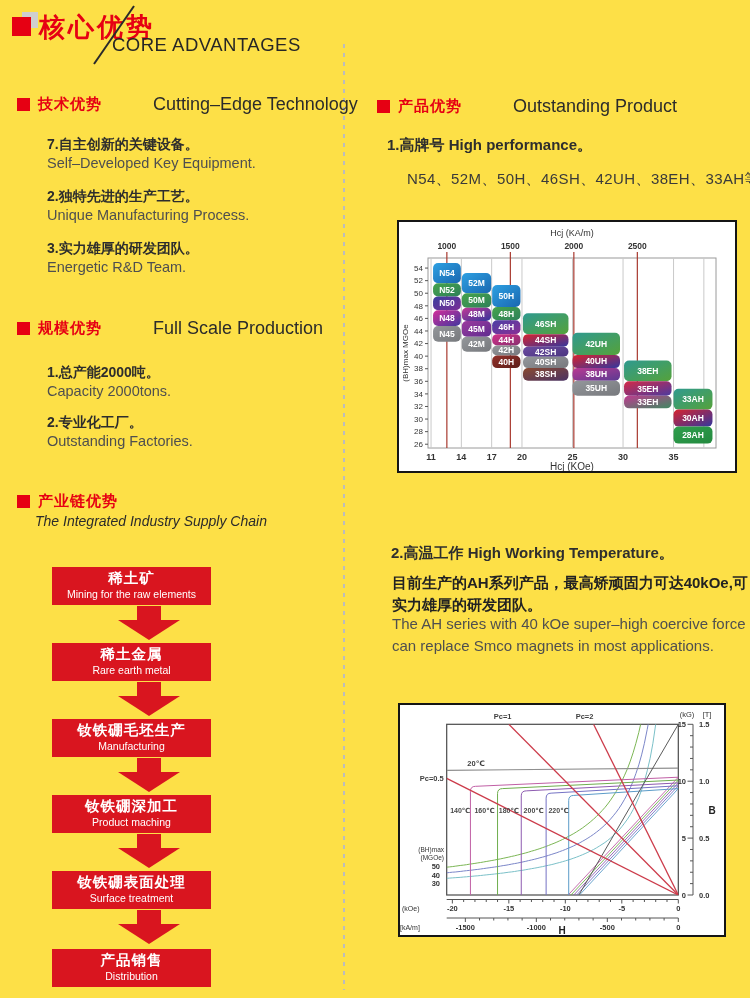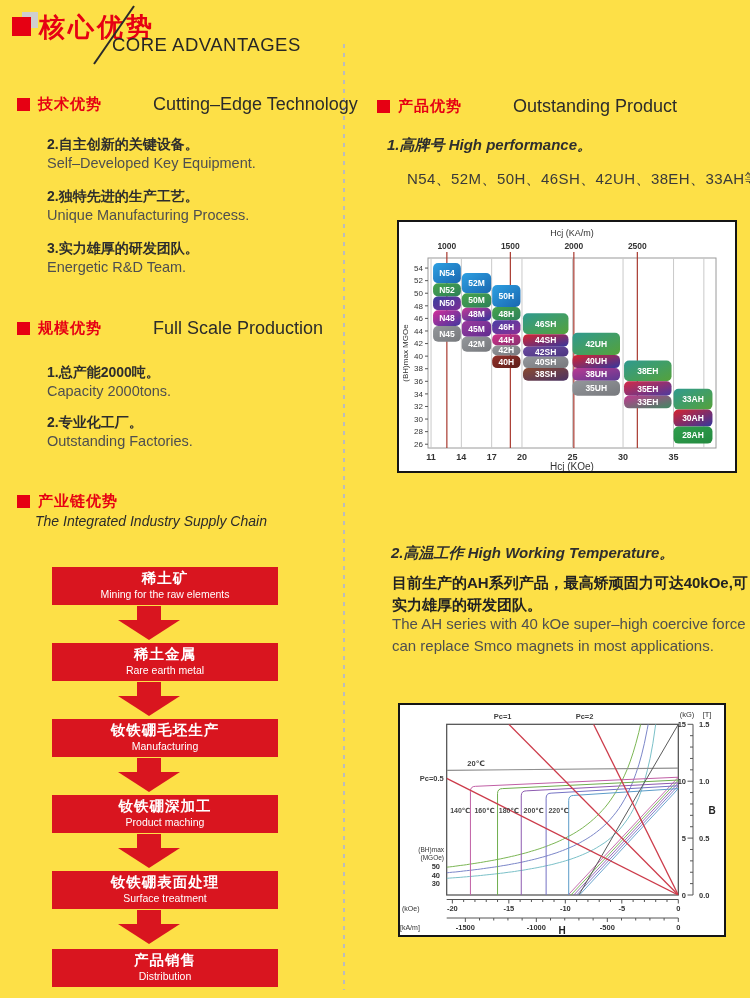--- a/index.html
+++ b/index.html
@@ -17,30 +17,30 @@
   .sec{position:absolute;display:flex;align-items:center;white-space:nowrap;}
   .sec .sq{width:13px;height:13px;background:var(--accent);margin-right:8px;flex:none;}
   .sec .szh{font-size:15px;font-weight:bold;color:var(--accent);letter-spacing:1px;margin-right:7px;}
   .sec .sen{font-size:18px;color:#2b2b2b;margin-left:44px;}
   .subtitle{position:absolute;font-size:14px;color:#2b2b2b;font-style:italic;}
   
   .item{position:absolute;white-space:nowrap;}
   .izh{font-size:14px;font-weight:600;color:#2d2d2d;line-height:18px;}
   .ien{font-size:14.5px;color:#4f4f4f;line-height:18px;margin-top:1px;}
   
-  .fbox{position:absolute;left:52px;width:226px;height:38px;background:var(--flowred);
+  .fbox{position:absolute;left:52px;width:159px;height:38px;background:var(--flowred);
         color:#fff;text-align:center;}
   .fbox .fzh{font-size:14.5px;font-weight:bold;line-height:19px;padding-top:2px;letter-spacing:1px;}
   .fbox .fen{font-size:10.5px;line-height:12px;}
   .arrow{position:absolute;left:115px;width:68px;height:34px;}
   .arrow .stem{margin:0 auto;width:24px;height:14px;background:var(--flowred);}
   .arrow .head{width:0;height:0;margin:0 auto;border-left:31px solid transparent;
                border-right:31px solid transparent;border-top:20px solid var(--flowred);}
   
-  .r-item1{position:absolute;font-size:15px;font-weight:600;color:#2e2e2e;white-space:nowrap;font-style:italic;}
+  .r-item1{position:absolute;font-size:15px;font-weight:600;color:#2e2e2e;white-space:nowrap;}
   .r-grades{position:absolute;font-size:15px;font-weight:500;color:#3a3a3a;letter-spacing:.4px;white-space:nowrap;}
   .r-zh{position:absolute;font-size:15px;font-weight:600;color:#222;white-space:nowrap;}
   .r-en{position:absolute;font-size:15px;color:#4f4f4f;white-space:nowrap;}
   
   .chartbox{position:absolute;background:#fff;border:2px solid #151515;}
 </style>
 </head>
 <body>
 
 <div class="canvas">
@@ -54,21 +54,21 @@
   <div class="hdr-en">CORE ADVANTAGES</div>
 
   <div class="divider"></div>
 
   <div class="sec" style="left:17px;top:94px">
     <span class="sq"></span>
     <span class="szh">技术优势</span>
     <span class="sen">Cutting–Edge Technology</span>
   </div>
   <div class="item" style="left:47px;top:135px">
-    <div class="izh">2.自主创新的关键设备。</div>
+    <div class="izh">7.自主创新的关键设备。</div>
     <div class="ien">Self–Developed Key Equipment.</div>
   </div>
   <div class="item" style="left:47px;top:187px">
     <div class="izh">2.独特先进的生产工艺。</div>
     <div class="ien">Unique Manufacturing Process.</div>
   </div>
   <div class="item" style="left:47px;top:239px">
     <div class="izh">3.实力雄厚的研发团队。</div>
     <div class="ien">Energetic R&amp;D Team.</div>
   </div>

